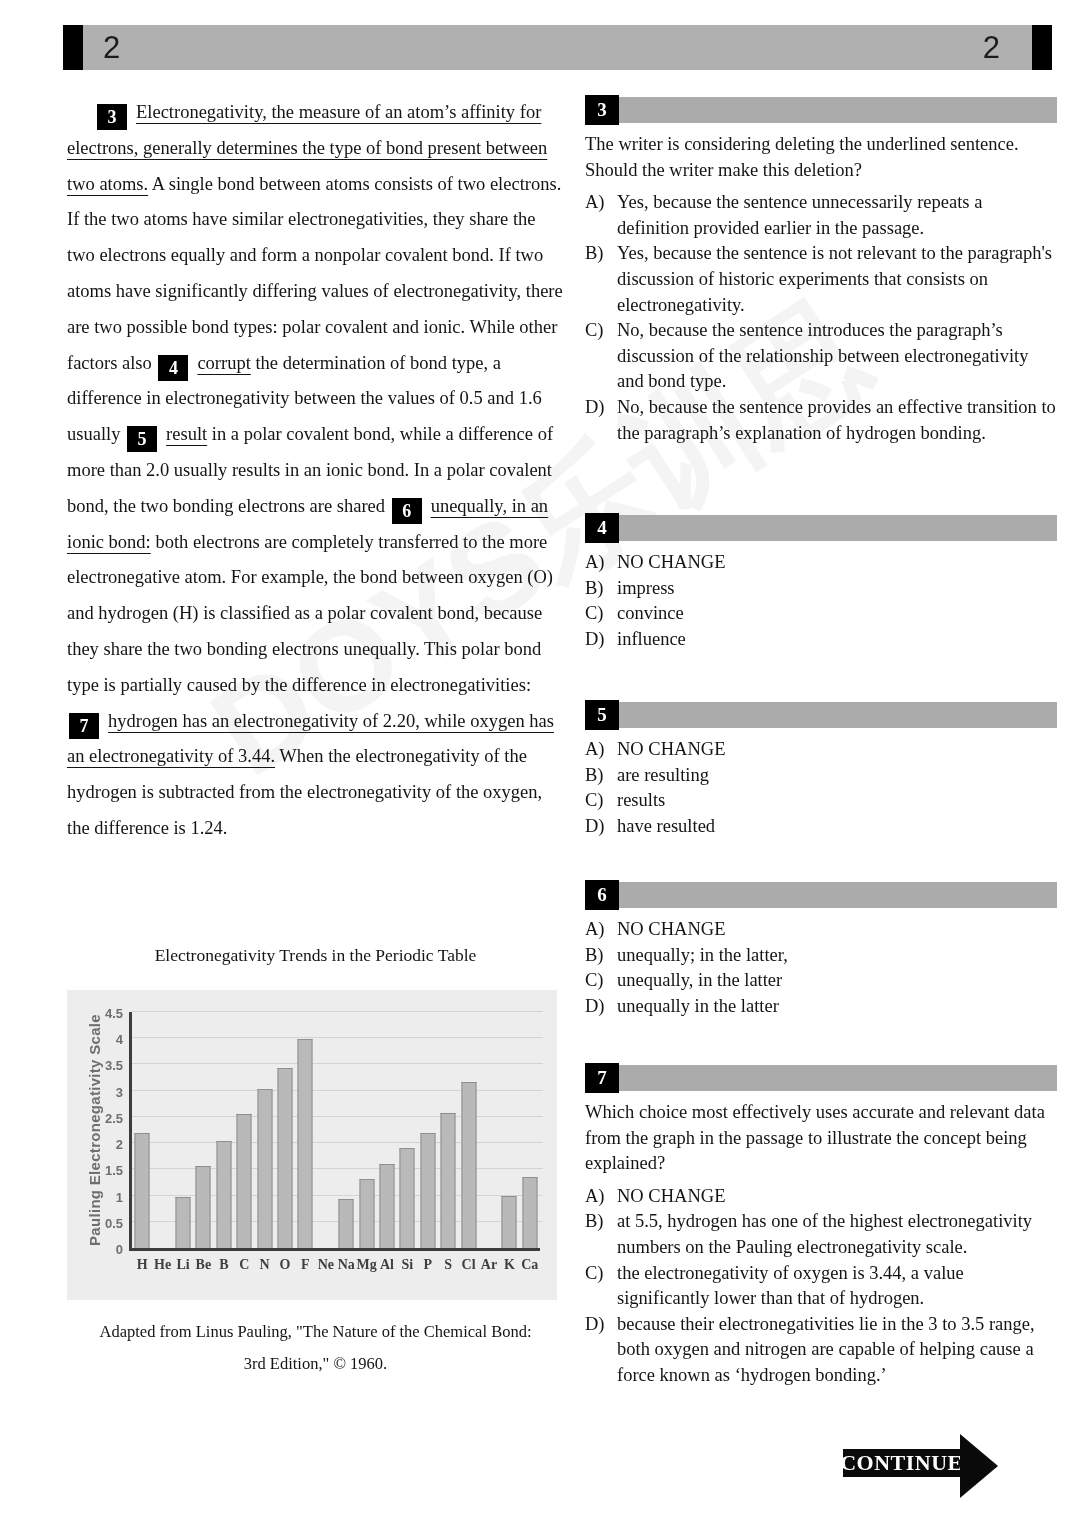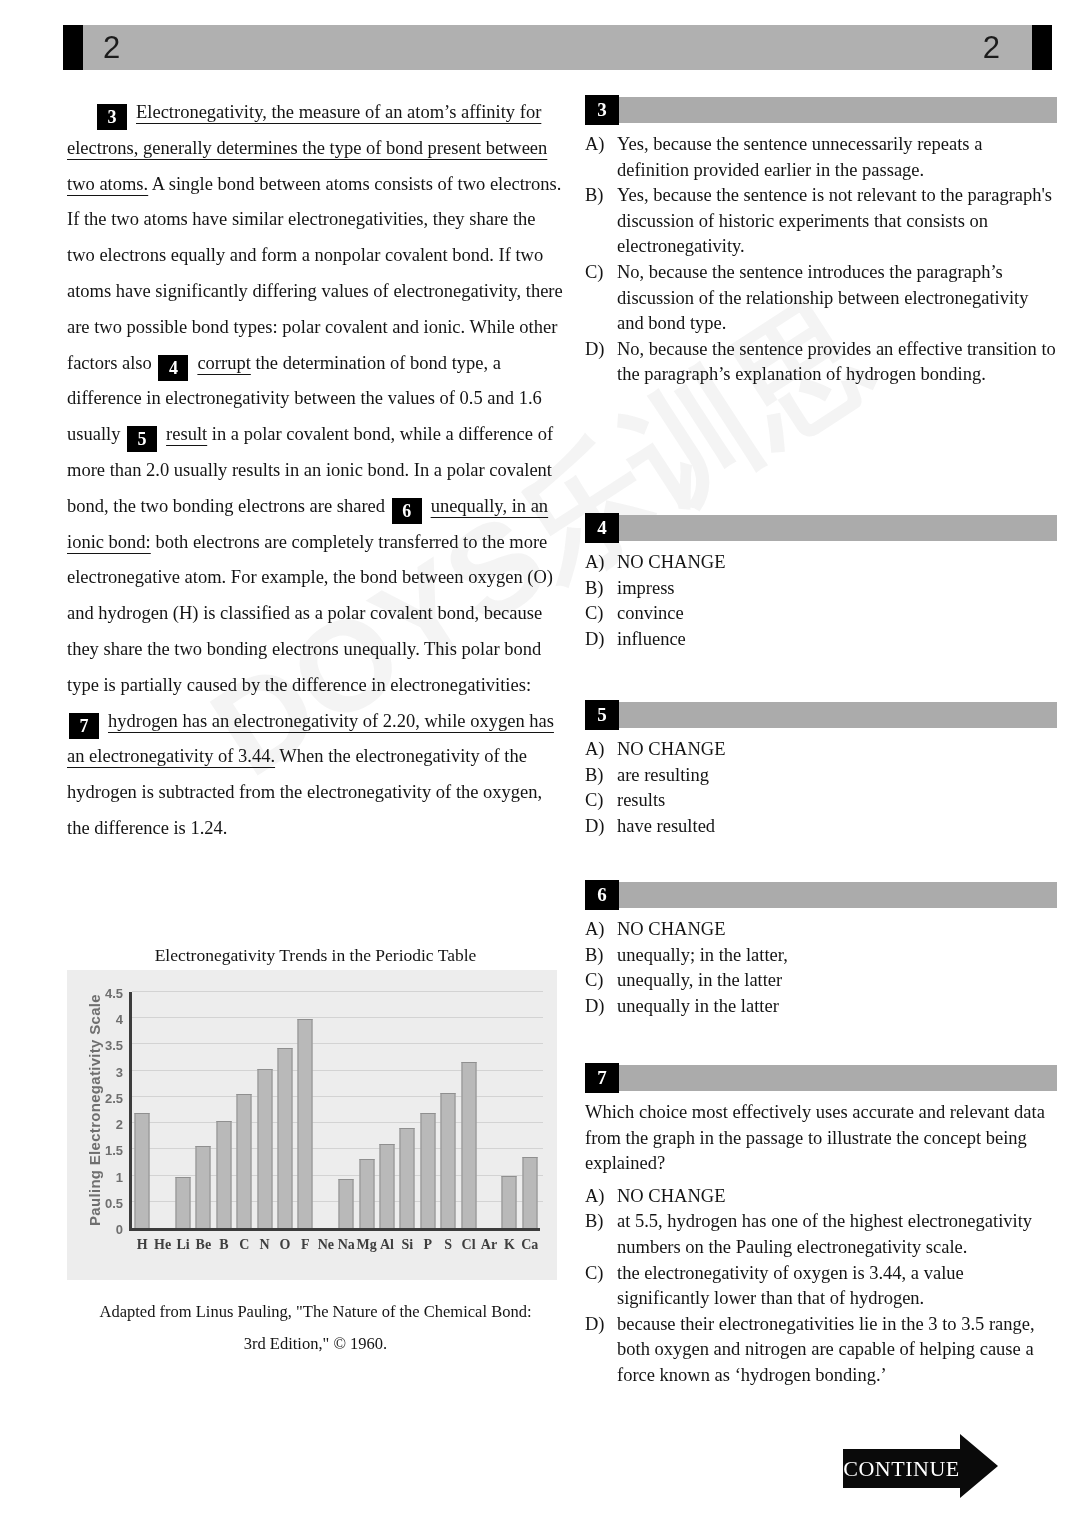--- a/index.html
+++ b/index.html
@@ -24,21 +24,21 @@
   .col-right{position:absolute;left:585px;top:95px;width:472px;}
 
   
   .passage{font-size:18.5px;line-height:35.8px;text-indent:28px;}
   .passage .u{text-decoration:underline;text-underline-offset:5px;text-decoration-thickness:1.2px;}
   .pbox{display:inline-block;background:#000;color:#fff;width:30px;height:26px;line-height:26px;
     text-align:center;font-weight:bold;font-size:18px;margin:0 9px 0 2px;vertical-align:-5px;text-indent:0;}
 
   
   .figure{position:absolute;top:850px;left:0;width:497px;}
-  .fig-title{text-align:center;font-size:17.5px;margin-bottom:4px;}
+  .fig-title{text-align:center;font-size:17.5px;margin-bottom:24px;}
   .chart-box{position:relative;width:490px;height:310px;background:#ededed;}
   .plot{position:absolute;left:62px;top:22px;width:408px;height:236px;
         border-left:3px solid #3c3c3c;border-bottom:3px solid #3c3c3c;}
   .gline{position:absolute;left:0;right:-3px;height:1px;background:#d3d3d3;}
   .bar-el{position:absolute;bottom:0;width:15px;background:#b9b9b9;
         border:1px solid #8f8f8f;border-bottom:none;box-sizing:border-box;}
   .ytick{position:absolute;right:100%;margin-right:9px;font-family:"Liberation Sans", sans-serif;
         font-weight:bold;font-size:13px;color:#6f6f6f;margin-left:20px;}
   .xtick{position:absolute;top:100%;margin-top:9px;transform:translateX(-50%);
         font-size:14px;font-weight:bold;color:#3f3f3f;}
@@ -57,22 +57,22 @@
   .qbar{flex:1;background:#ababab;margin:2px 0;}
   .qstem{margin-top:7px;font-size:18.5px;line-height:25.6px;}
   .qstem:empty{display:none;margin:0;}
   .opts{margin-top:7px;}
   .opt{display:flex;font-size:18.5px;line-height:25.6px;}
   .opt-letter{flex:none;width:32px;}
   .opt-text{flex:1;}
 
   
   .continue{position:absolute;left:843px;top:1449px;}
-  .c-rect{width:117px;height:39px;background:#0a0a0a;color:#fff;display:flex;align-items:center;
-        justify-content:center;font-weight:normal;font-size:22px;letter-spacing:.5px;}
+  .c-rect{width:117px;height:28px;background:#0a0a0a;color:#fff;display:flex;align-items:center;
+        justify-content:center;font-weight:bold;font-size:22px;letter-spacing:.5px;}
   .c-tri{position:absolute;left:117px;top:-15px;width:0;height:0;
         border-top:32px solid transparent;border-bottom:32px solid transparent;
         border-left:38px solid #0a0a0a;}
 </style>
 </head>
 <body>
 
 <div class="page">
 
   <div class="watermark">DOYS乐训思</div>
@@ -156,20 +156,21 @@
     </div>
   </div>
 
   <div class="col-right">
 
     <section class="qblock" style="top:0">
       <div class="qheader">
         <span class="qnum">3</span>
         <span class="qbar"></span>
       </div>
+      <div class="qstem">The writer is considering deleting the underlined sentence. Should the writer make this deletion?</div>
       <div class="opts">
         <div class="opt">
           <span class="opt-letter">A)</span>
           <span class="opt-text">Yes, because the sentence unnecessarily repeats a definition provided earlier in the passage.</span>
         </div>
         <div class="opt">
           <span class="opt-letter">B)</span>
           <span class="opt-text">Yes, because the sentence is not relevant to the paragraph's discussion of historic experiments that consists on electronegativity.</span>
         </div>
         <div class="opt">

